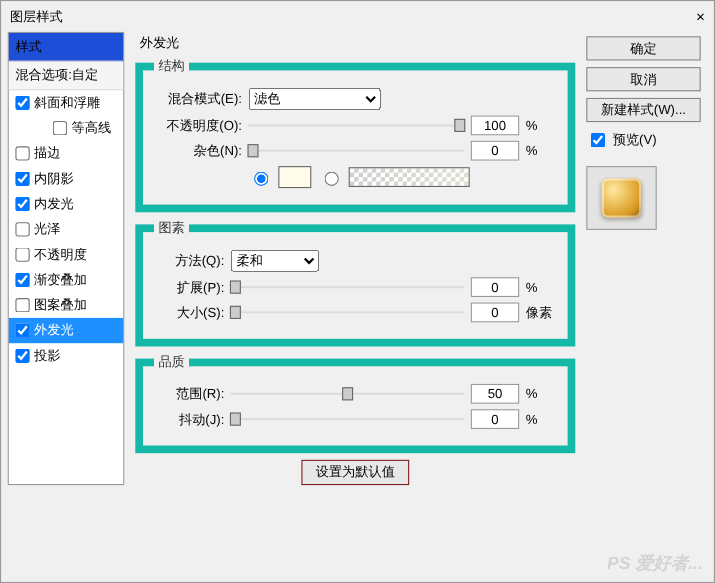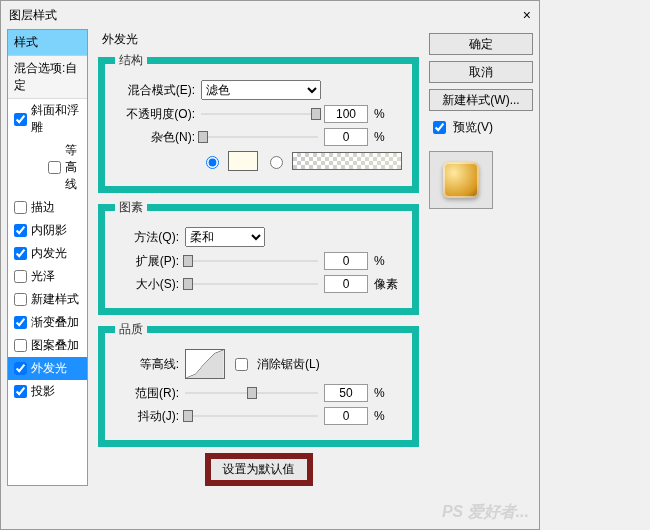--- a/index.html
+++ b/index.html
@@ -1,22 +1,22 @@
 <!DOCTYPE html>
 <html><head>
 <meta charset="utf-8">
 <style>
 * { box-sizing: border-box; font-family: "Microsoft YaHei", SimSun, sans-serif; font-size: 12px; }
 body { margin: 0; background: #f0f0f0; width: 650px; height: 530px; overflow: hidden; }
-.dialog { width: 540px; height: 530px; background: #f0f0f0; border: 1px solid #999; position: relative; }
+.dialog { width: 650px; height: 530px; background: #f0f0f0; border: 1px solid #999; position: relative; }
 .titlebar { height: 28px; line-height: 28px; padding: 0 8px; display: flex; justify-content: space-between; align-items: center; }
 .titlebar .close { font-size: 14px; cursor: pointer; }
 .content { display: flex; padding: 0px 6px 6px 6px; gap: 6px; }
 .left-panel { width: 106px; border: 1px solid #999; background: #fff; }
-.left-panel .hdr { background: #7dd3fc; padding: 4px 6px; border-bottom: 1px solid #ccc; }
+.left-panel .hdr { background: #1d4ed8; padding: 4px 6px; border-bottom: 1px solid #ccc; }
 .left-panel .sub { background: #f5f5f5; padding: 4px 6px; border-bottom: 1px solid #ddd; }
 .style-item { padding: 3px 6px; display: flex; align-items: center; gap: 4px; }
 .style-item.indent { padding-left: 40px; }
 .style-item.selected { background: #1e90ff; color: #fff; }
 .style-item input[type=checkbox] { margin: 0; }
 .center-panel { flex: 1; padding: 0 4px; }
 fieldset { border: 7px solid #14b8a6; margin: 0 0 6px 0; padding: 6px 10px 10px 10px; }
 legend { padding: 0 4px; color: #333; }
 .row { display: flex; align-items: center; margin: 5px 0; gap: 6px; }
 .row .lbl { width: 80px; text-align: right; }
@@ -30,21 +30,21 @@
 .gradbox { width: 110px; height: 18px; border: 1px solid #666; background-image: linear-gradient(45deg,#ccc 25%,transparent 25%,transparent 75%,#ccc 75%),linear-gradient(45deg,#ccc 25%,#fff 25%,#fff 75%,#ccc 75%); background-size: 8px 8px; background-position: 0 0,4px 4px; position: relative; }
 .gradbox::after { content:""; position:absolute; inset:0; background: linear-gradient(to right, rgba(255,255,235,0), rgba(255,255,235,0.3)); }
 .contour { width: 40px; height: 30px; border: 1px solid #666; background: #fff; position: relative; }
 .contour svg { width: 100%; height: 100%; }
 .right-panel { width: 110px; display: flex; flex-direction: column; gap: 6px; padding-top: 4px; }
 .btn { width: 104px; height: 22px; border: 1px solid #888; background: #e8e8e8; text-align: center; line-height: 20px; cursor: pointer; }
 .preview-check { display: flex; align-items: center; gap: 4px; margin-top: 1px; }
 .preview-box { width: 64px; height: 58px; border: 1px solid #999; background: #e4e4e4; margin-top: 8px; display: flex; align-items: center; justify-content: center; }
 .preview-icon { width: 36px; height: 36px; border-radius: 6px; background: radial-gradient(circle at 30% 30%, #ffe9a0, #d99a20 70%, #8b5a10); box-shadow: 0 2px 4px rgba(0,0,0,0.3), inset 0 0 0 2px rgba(255,255,255,0.5); }
 .btn-row { display: flex; gap: 12px; justify-content: center; margin-top: 6px; }
-.btn-sm { padding: 2px 12px; border: 6px solid #7f1d1d; background: #e8e8e8; cursor: pointer; text-align: right; }
+.btn-sm { padding: 2px 12px; border: 1px solid #7f1d1d; background: #e8e8e8; cursor: pointer; text-align: right; }
 .watermark { position: absolute; bottom: 6px; right: 10px; color: #c0c0c0; font-size: 16px; font-weight: bold; font-style: italic; opacity: 0.6; }
 </style>
 </head>
 <body>
 
 <div class="dialog">
   <div class="titlebar">
     <span>图层样式</span>
     <span class="close">×</span>
   </div>
@@ -72,21 +72,21 @@
           <div class="style-item">
             <input type="checkbox" checked="" style="">
             <span>内发光</span>
           </div>
           <div class="style-item">
             <input type="checkbox" style="">
             <span>光泽</span>
           </div>
           <div class="style-item">
             <input type="checkbox" style="">
-            <span>新建样式</span>
+            <span>不透明度</span>
           </div>
           <div class="style-item">
             <input type="checkbox" checked="" style="">
             <span>渐变叠加</span>
           </div>
           <div class="style-item">
             <input type="checkbox" style="">
             <span>图案叠加</span>
           </div>
           <div class="style-item selected">
@@ -153,31 +153,20 @@
           <div class="slider">
               <div class="thumb" style="left:2%;"></div>
             </div>
           <input class="numbox" value="0" style="">
           <span class="unit">像素</span>
         </div>
       </fieldset>
 
       <fieldset>
         <legend>品质</legend>
-        <div class="row">
-          <span class="lbl2">等高线:</span>
-          <div class="contour">
-            <svg viewBox="0 0 40 30">
-                <polyline points="0,30 10,26 20,14 30,4 40,0" fill="none" stroke="#333"></polyline>
-                <polyline points="0,30 10,26 20,14 30,4 40,0 40,30" fill="#ddd" stroke="none"></polyline>
-              </svg>
-          </div>
-          <input type="checkbox" style="">
-          <span>消除锯齿(L)</span>
-        </div>
         <div class="row">
           <span class="lbl2">范围(R):</span>
           <div class="slider">
               <div class="thumb" style="left:50%;"></div>
             </div>
           <input class="numbox" value="50" style="">
           <span class="unit">%</span>
         </div>
         <div class="row">
           <span class="lbl2">抖动(J):</span>

